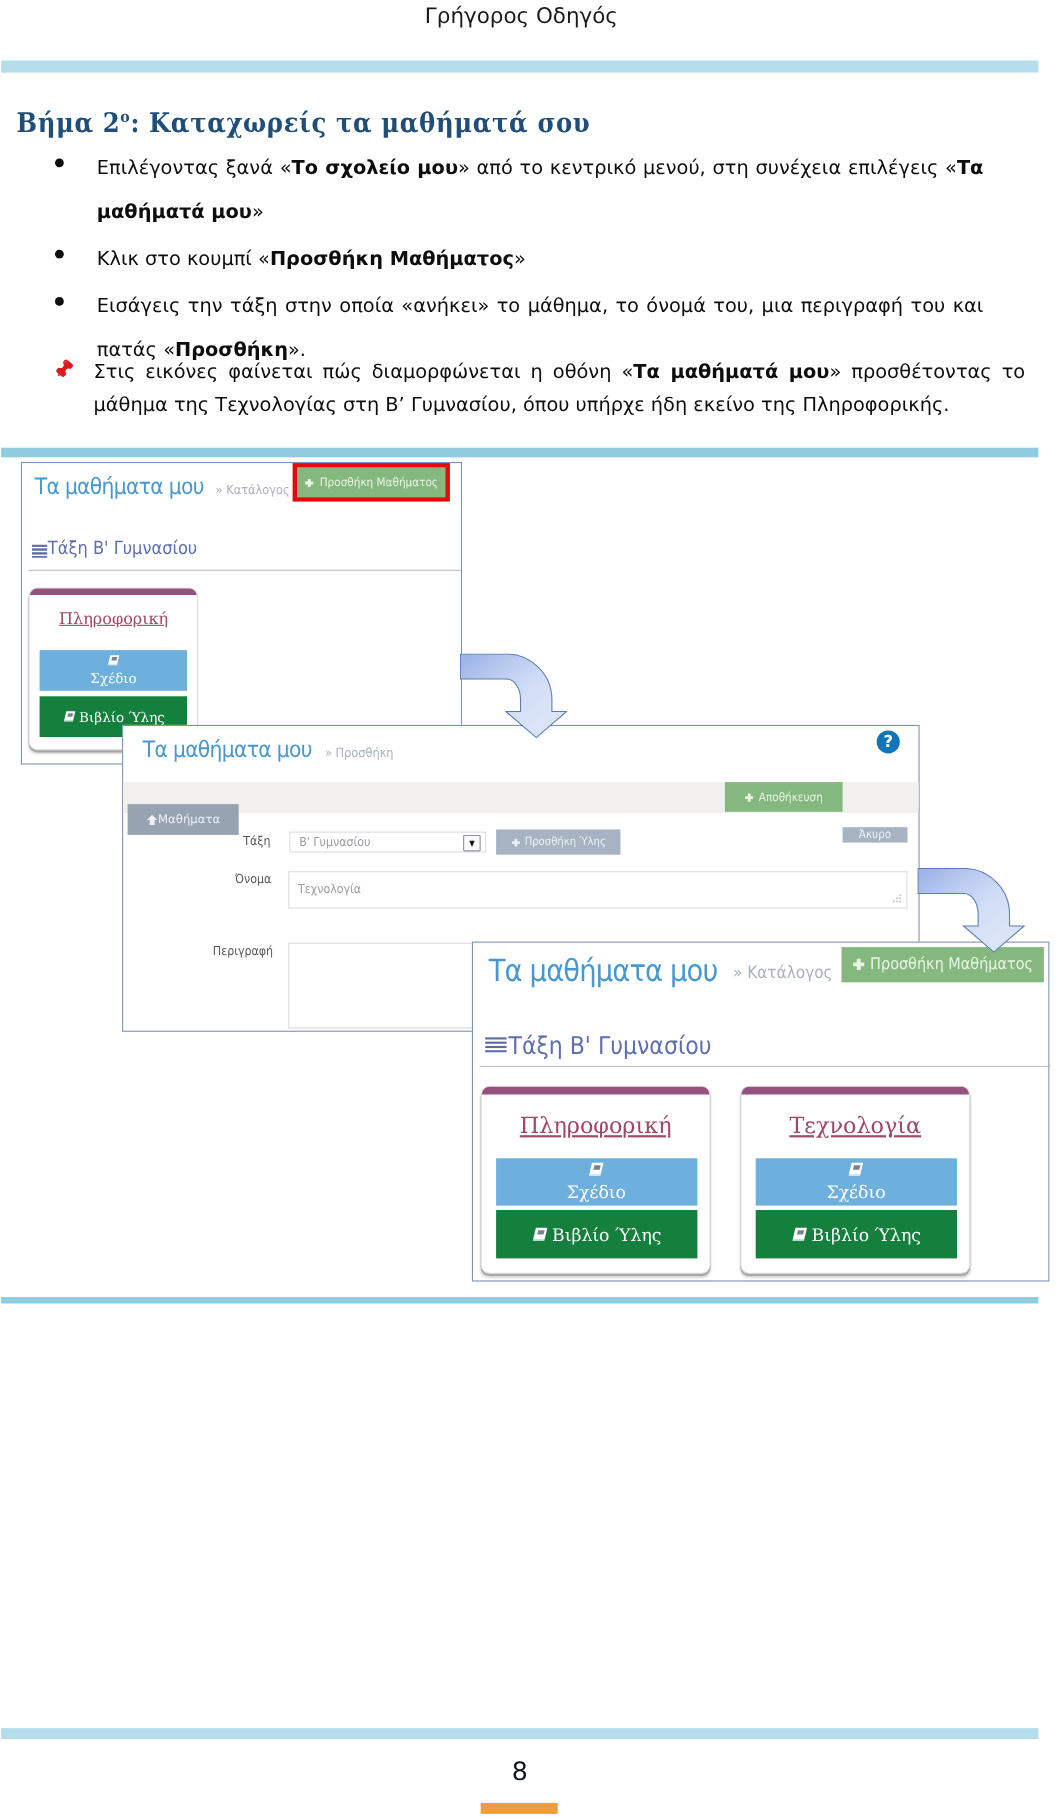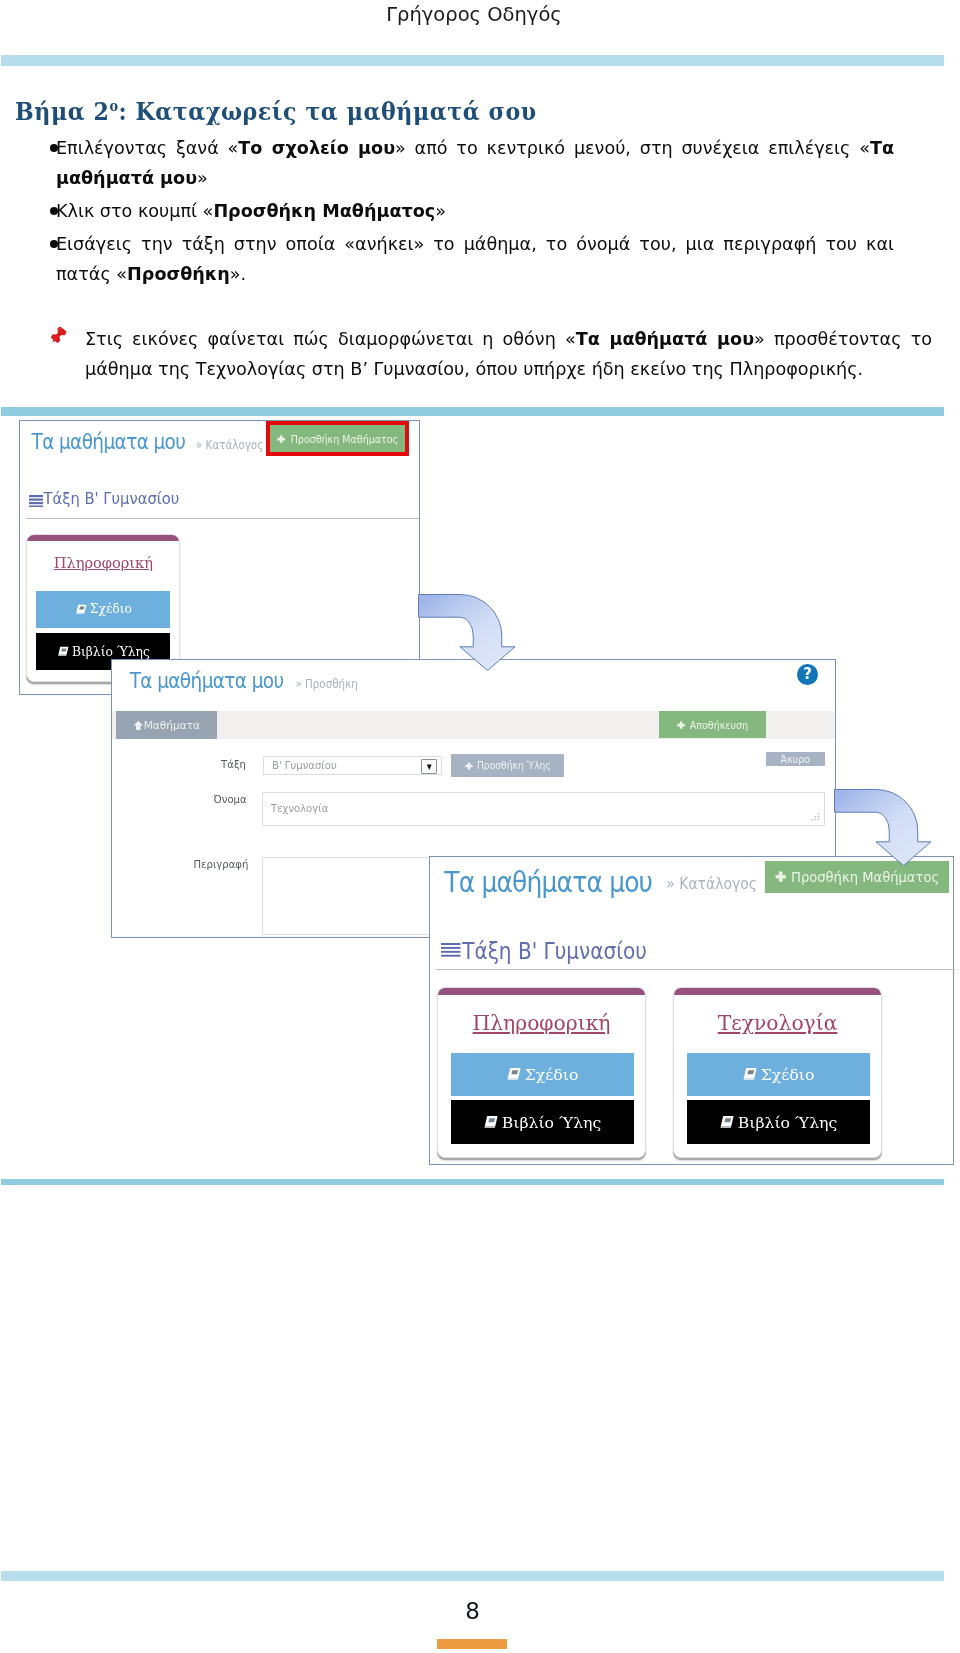--- a/index.html
+++ b/index.html
@@ -13,23 +13,23 @@
   .rule-top{position:absolute;left:1px;top:55px;width:943px;height:11px;background:#B5DDEB;}
   .rule-bottom{position:absolute;left:1px;top:1571px;width:943px;height:10px;background:#B5DDEB;}
 
   
   .h-step{position:absolute;left:15px;top:97px;font-family:"DejaVu Serif Condensed","DejaVu Serif",serif;
      font-weight:bold;font-size:24.6px;color:#1F4E79;white-space:nowrap;letter-spacing:0.55px;}
   .h-step sup{font-size:0.58em;vertical-align:super;font-weight:bold;}
 
   
   .blist{position:absolute;left:0;top:133px;width:960px;}
-  .bitem{position:relative;margin:0 0 3px 0;padding:0 66px 0 56px;
+  .bitem{position:relative;margin:0 0 3px 0;padding:0 66px 0 88px;
      font-family:"DejaVu Sans",sans-serif;font-size:17.6px;color:#0d0d0d;
-     line-height:30px;text-align:justify;}
+     line-height:40px;text-align:justify;}
   .bitem .dot{position:absolute;left:49.7px;top:10.7px;width:8.5px;height:8.5px;border-radius:50%;background:#0d0d0d;font-size:0;line-height:0;}
   .bitem b{font-weight:bold;}
 
   
 
   .note{position:absolute;left:0;top:323.5px;width:960px;padding:0 28px 0 85px;
      box-sizing:border-box;font-family:"DejaVu Sans",sans-serif;font-size:17.6px;
      color:#0d0d0d;line-height:30px;text-align:justify;}
   .pin{position:absolute;left:49px;top:1.5px;width:19.5px;height:19.5px;}
 
@@ -57,25 +57,25 @@
   .card{position:absolute;background:#fff;border:1px solid #DFDFDF;border-radius:8px;
      box-sizing:border-box;box-shadow:0 2px 0 0 #A8A8A8, 0 3px 2px rgba(140,140,140,.35);overflow:hidden;}
   .card-top{position:absolute;background:#96517F;border-radius:7px 7px 0 0;}
   .card-name{position:absolute;left:0;width:100%;text-align:center;white-space:nowrap;
      font-family:"DejaVu Serif",serif;color:#A04763;text-decoration:underline;}
   .cbtn{position:absolute;box-sizing:border-box;color:#fff;
      font-family:"DejaVu Serif",serif;display:flex;align-items:center;justify-content:center;gap:3px;white-space:nowrap;}
   .bookicon{width:1em;height:1em;flex:0 0 auto;}
   .plusicon{width:.78em;height:.78em;flex:0 0 auto;}
   .upicon{width:1em;height:1em;flex:0 0 auto;}
-  .cbtn.plan{background:#6DB0DE;}
-  .cbtn.book{background:#000000;}
+  .cbtn.plan{background:#6DB0DE;flex-direction:column;}
+  .cbtn.book{background:#15803d;}
   .tabbar{position:absolute;background:#F2F0EF;}
   .tabactive{position:absolute;background:#97A3B0;color:#EDF0F4;
-     font-family:"DejaVu Sans",sans-serif;display:flex;align-items:center;justify-content:center;gap:0;}
+     font-family:"DejaVu Sans",sans-serif;display:flex;align-items:center;justify-content:center;gap:0;margin-top:20px;}
   .flabel{position:absolute;text-align:right;white-space:nowrap;font-family:"DejaVu Sans Condensed","DejaVu Sans",sans-serif;color:#55595E;}
   .finput{position:absolute;background:#fff;border:1px solid #DCDEE1;box-sizing:border-box;
      font-family:"DejaVu Sans Condensed","DejaVu Sans",sans-serif;color:#9A9DA1;display:flex;align-items:center;white-space:nowrap;}
   .qmark{position:absolute;border-radius:50%;background:#1175B8;color:#fff;
      font-family:"DejaVu Sans",sans-serif;font-weight:bold;display:flex;
      align-items:center;justify-content:center;}
   .arrow{position:absolute;}
 
 
   

